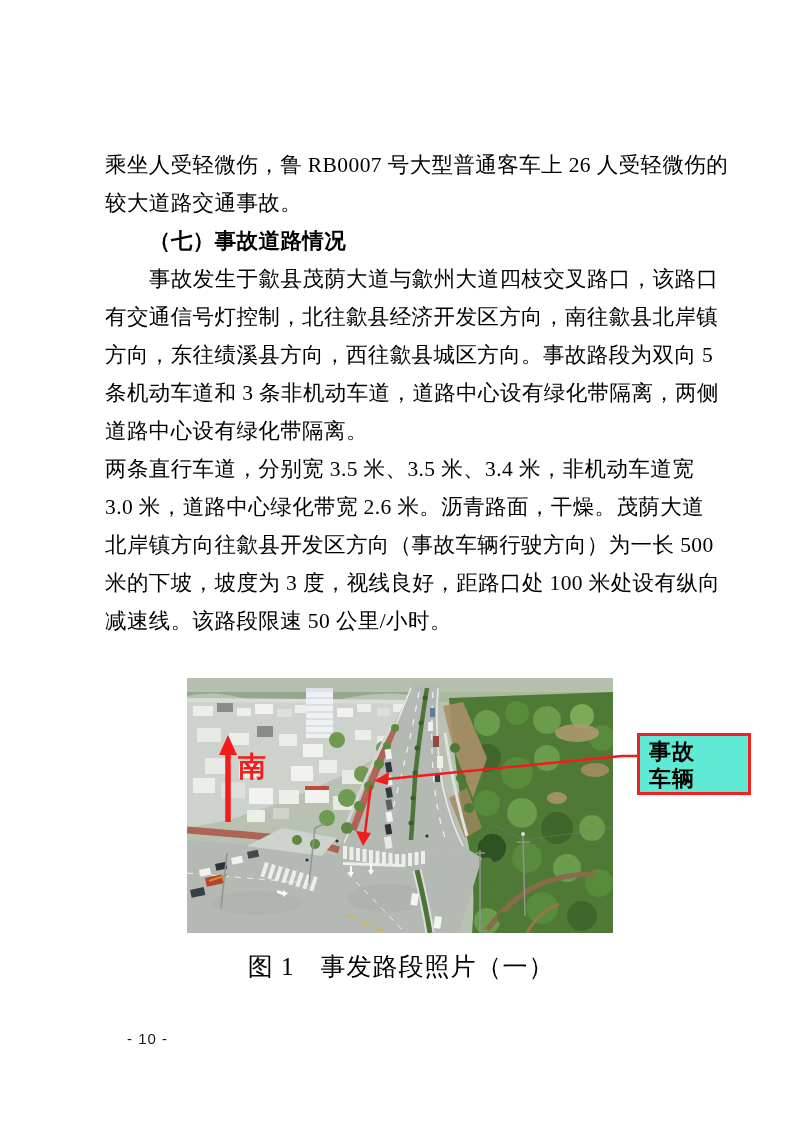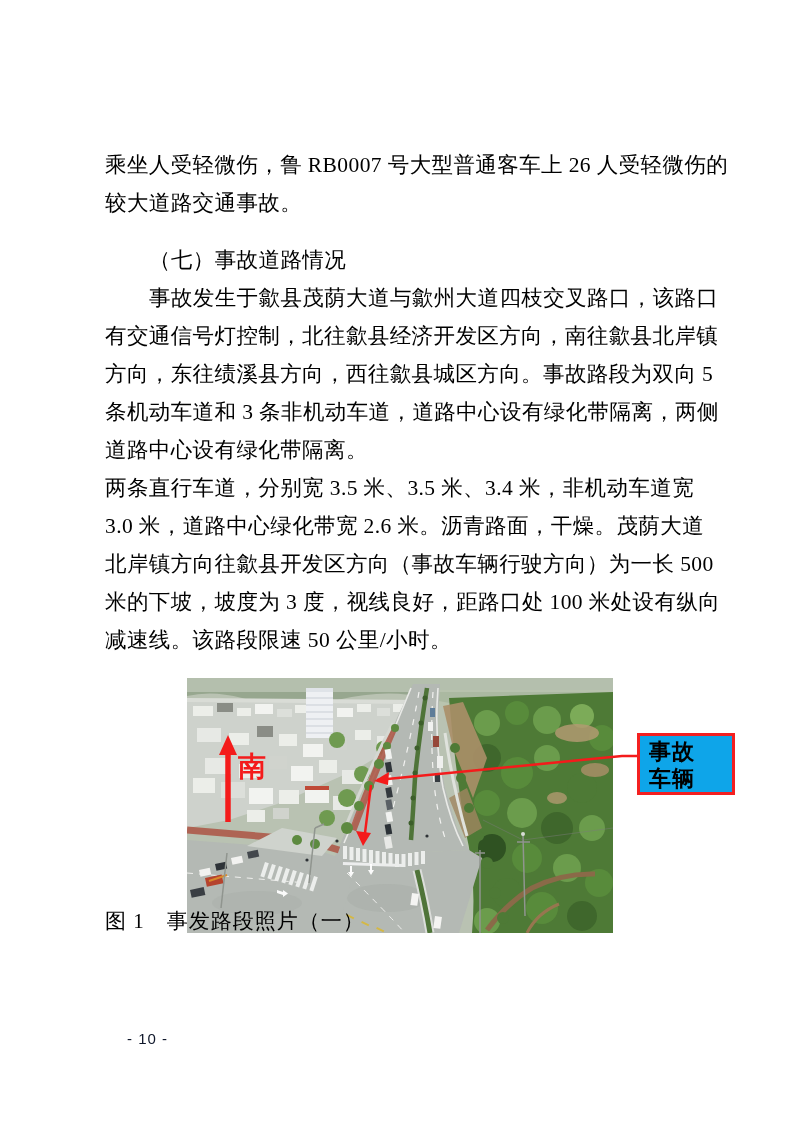--- a/index.html
+++ b/index.html
@@ -1,29 +1,29 @@
 <!DOCTYPE html>
 <html><head>
 <meta charset="utf-8">
 <style>
   html,body{margin:0;padding:0;background:#ffffff;}
   .page{position:relative;width:793px;height:1122px;background:#ffffff;overflow:hidden;
         font-family:"Liberation Serif","DejaVu Serif",serif;color:#000;}
   .text-block{position:absolute;left:105px;top:146px;width:600px;}
   .ln{height:38px;line-height:38px;font-size:21.5px;letter-spacing:0.4px;white-space:nowrap;}
   .ln.indent{padding-left:44px;}
-  .ln.heading{font-weight:normal;margin-top:19px;}
+  .ln.heading{font-weight:bold;}
   .photo-wrap{position:absolute;left:187px;top:678px;width:426px;height:255px;}
   .photo-wrap svg{display:block;width:426px;height:255px;}
   .annotations{position:absolute;left:0;top:0;width:793px;height:1122px;pointer-events:none;}
-  .callout{position:absolute;left:637px;top:733px;width:98px;height:62px;border:3px solid #f42020;
-           background:#0ea5e9;box-sizing:border-box;font-weight:bold;font-size:22px;line-height:27px;
+  .callout{position:absolute;left:637px;top:733px;width:114px;height:62px;border:3px solid #f42020;
+           background:#5eead4;box-sizing:border-box;font-weight:bold;font-size:22px;line-height:27px;
            padding:2px 0 0 9px;letter-spacing:1px;font-family:"Liberation Sans","DejaVu Sans",sans-serif;}
-  .caption{position:absolute;left:105px;top:907px;width:592px;text-align:left;
-           font-size:21px;letter-spacing:1px;}
+  .caption{position:absolute;left:105px;top:950px;width:592px;text-align:center;
+           font-size:25px;letter-spacing:1px;}
   .pagenum{position:absolute;left:127px;top:1030px;font-size:15px;letter-spacing:1px;
            font-family:"Liberation Sans","DejaVu Sans",sans-serif;color:#0f172a;}
 </style>
 </head>
 <body>
 
 <div class="page">
 
   <div class="text-block">
     <div class="ln">乘坐人受轻微伤，鲁 RB0007 号大型普通客车上 26 人受轻微伤的</div>

